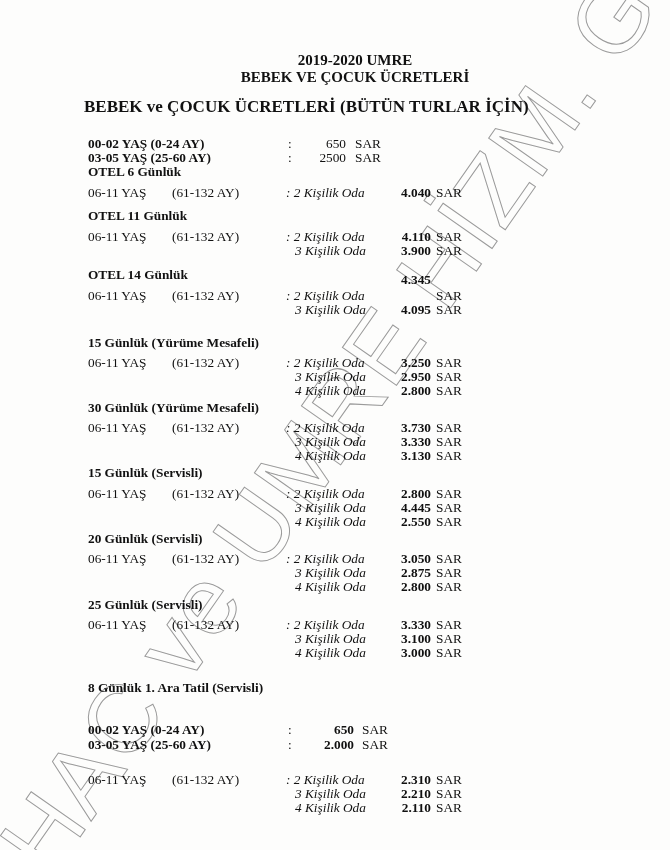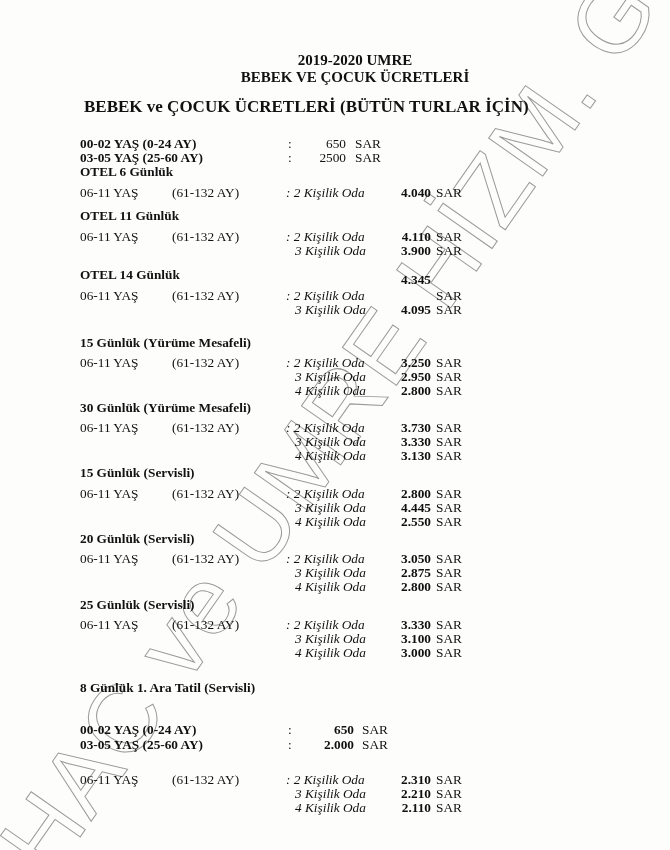--- a/index.html
+++ b/index.html
@@ -55,21 +55,21 @@
     .subtitle {
       position: absolute;
       left: 84px; top: 97px;
       font-weight: bold;
       font-size: 17px;
       line-height: 20px;
     }
     .abs { position: absolute; font-size: 13.3px; line-height: 15px; white-space: nowrap; }
     .bold { font-weight: bold; }
     .sec-head { font-weight: bold; }
-    .age { left: 80px; }
+    .age { left: 88px; }
     .months { left: 172px; }
     .room { left: 286px; font-style: italic; }
     .room.indent { left: 295px; }
     .price { left: 395px; font-weight: bold; width: 36px; text-align: right; }
     .cur { left: 436px; }
     .colon { left: 288px; }
     .infant-val { left: 310px; width: 36px; text-align: right; }
     .infant-cur { left: 355px; }
     .infant-val2 { left: 318px; width: 36px; text-align: right; font-weight: bold; }
     .infant-cur2 { left: 362px; }

